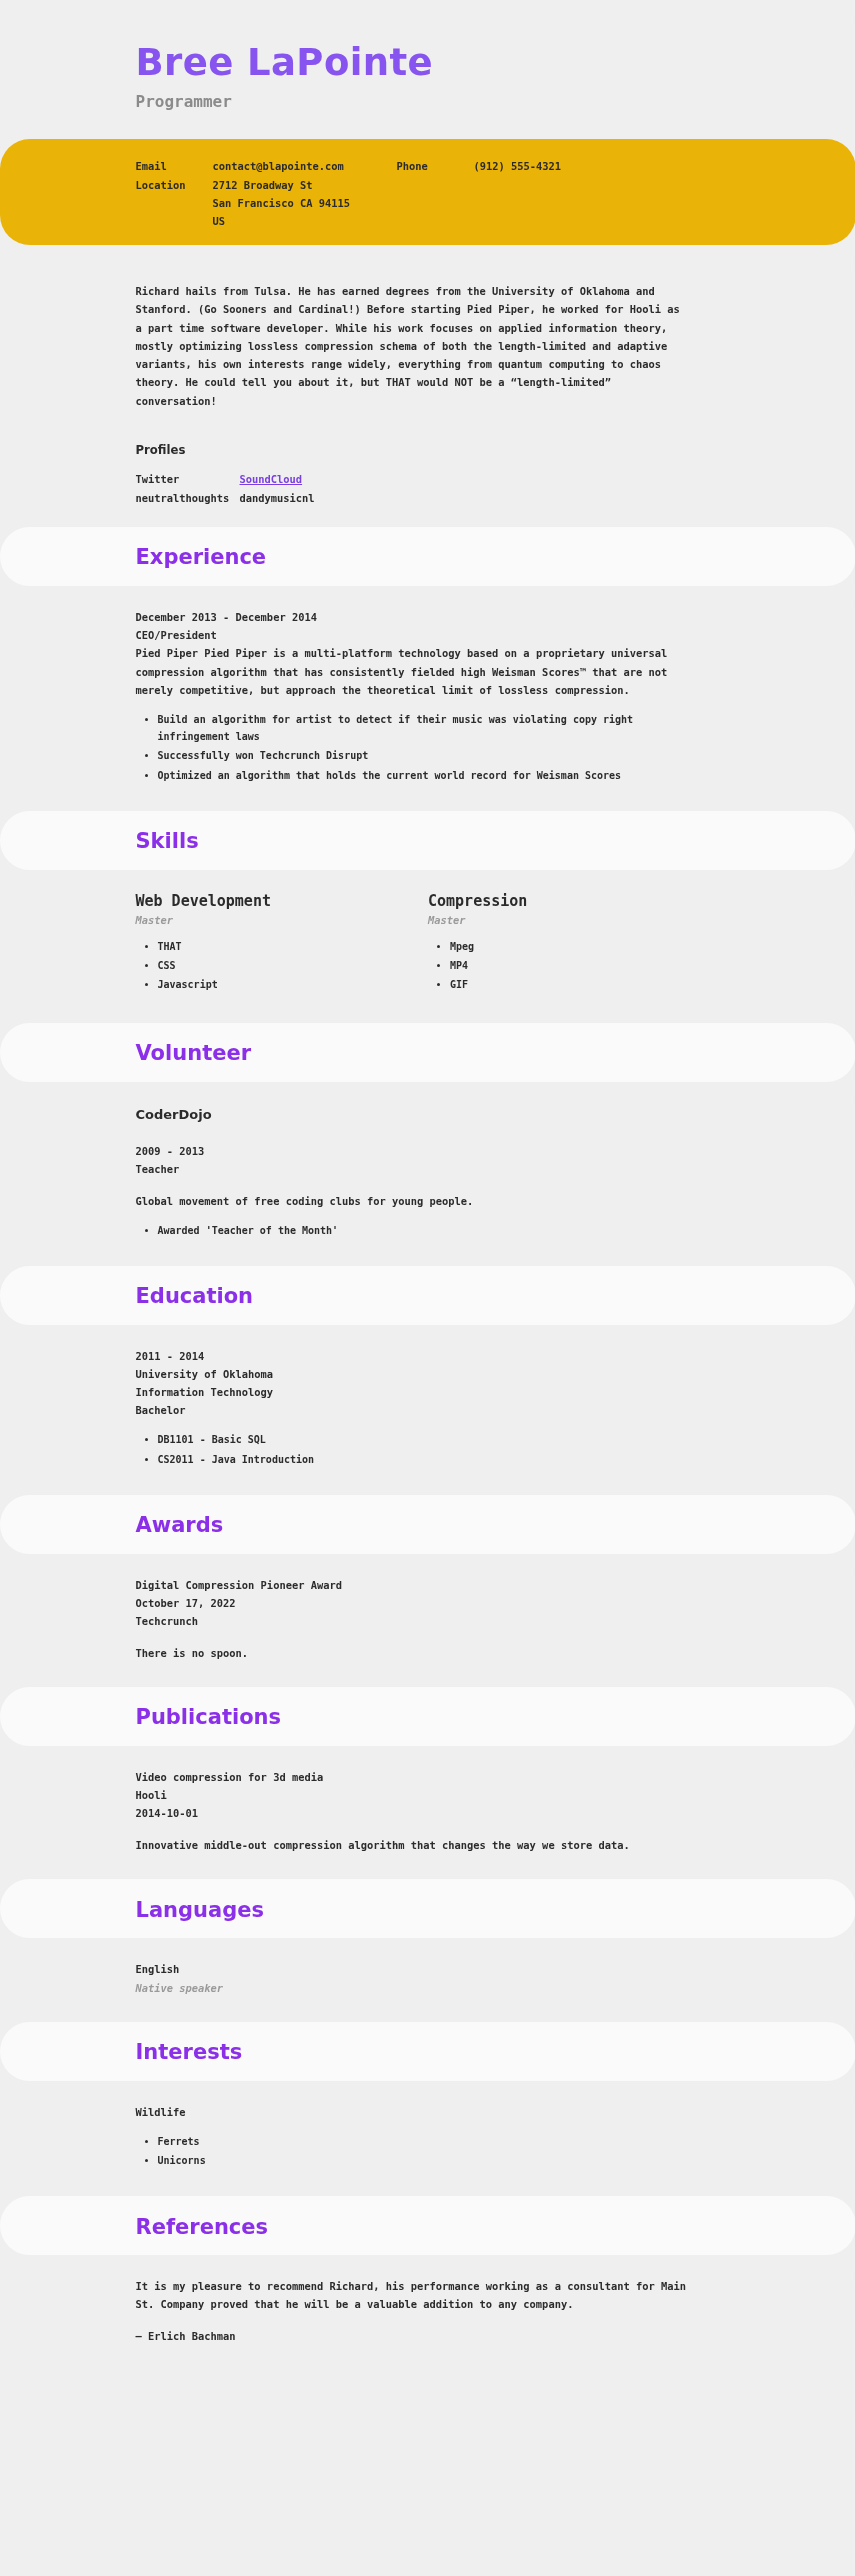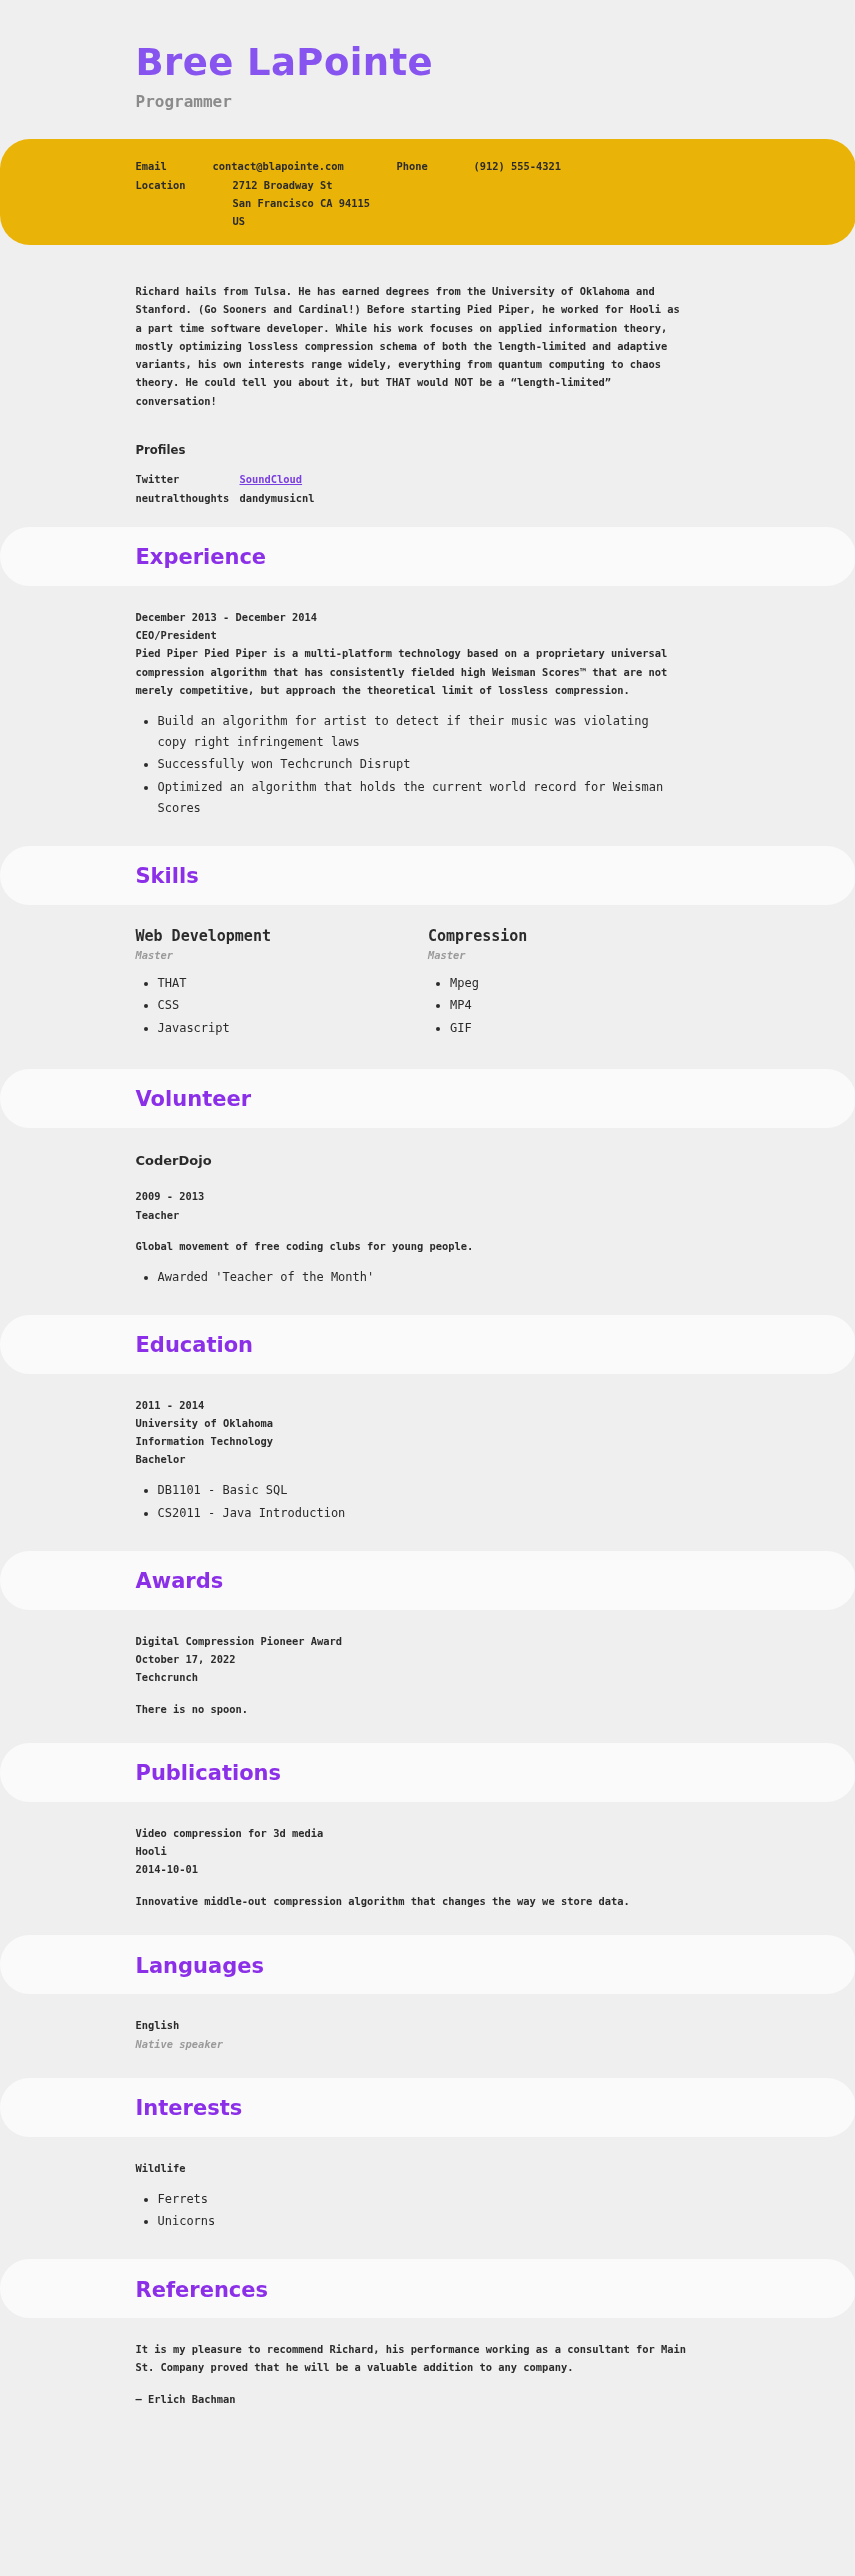--- a/index.html
+++ b/index.html
@@ -75,21 +75,20 @@
   }
   .c-label2 {
     width: 77px;
     flex: 0 0 77px;
   }
   .c-value2 {
     flex: 0 0 auto;
   }
   .addr-wrap {
     display: flex;
-    gap: 20px;
   }
   .addr-wrap .c-label { width: 77px; flex: 0 0 77px; }
   .summary {
     padding: 37px 0 8.4px 0;
     font-size: 10.4px;
     font-weight: bold;
     color: #2b2b2b;
     line-height: 1.75;
     max-width: 552px;
   }
@@ -134,22 +133,22 @@
     color: #2b2b2b;
     line-height: 1.75;
   }
   .line { margin: 0; }
   .para { margin: 0 0 0 0; max-width: 552px; }
   ul.bullets {
     margin: 11.7px 0 0 0;
     padding-left: 22px;
   }
   ul.bullets li {
-    font-size: 12px;
-    font-weight: normal;
+    font-size: 10px;
+    font-weight: bold;
     color: #2b2b2b;
     line-height: 1.75;
     margin-bottom: 1.7px;
     max-width: 518px;
   }
   .skills-grid {
     display: flex;
     padding: 22px 0 28px 0;
   }
   .skill-col {

